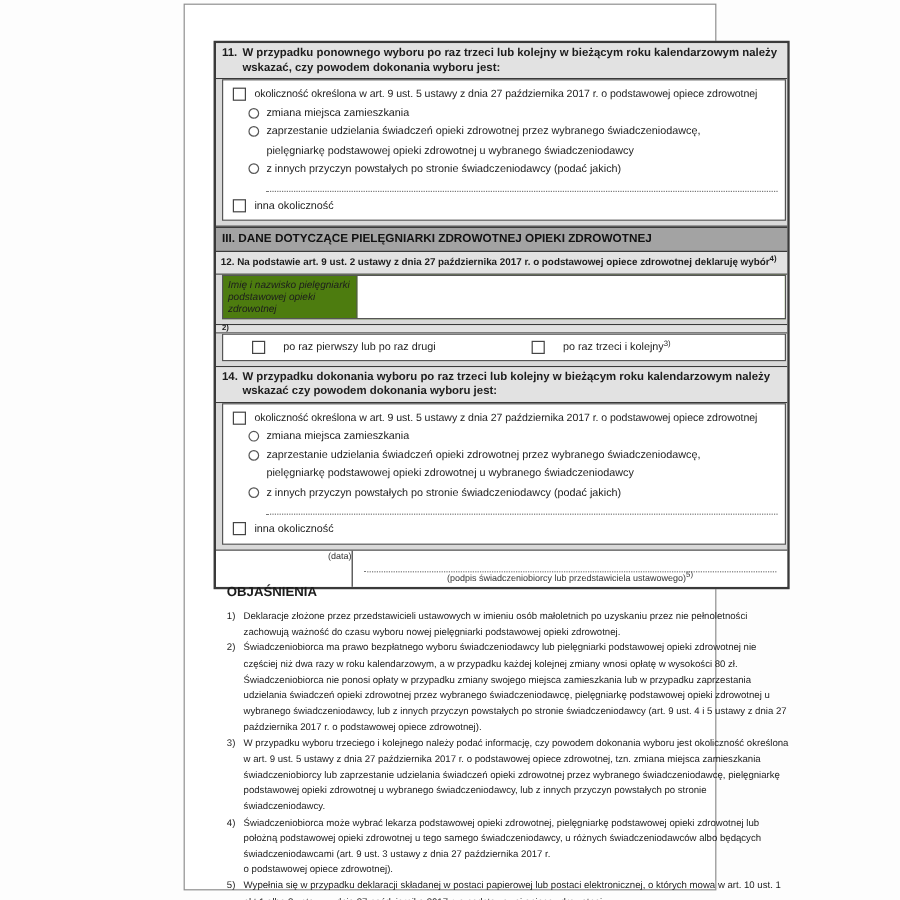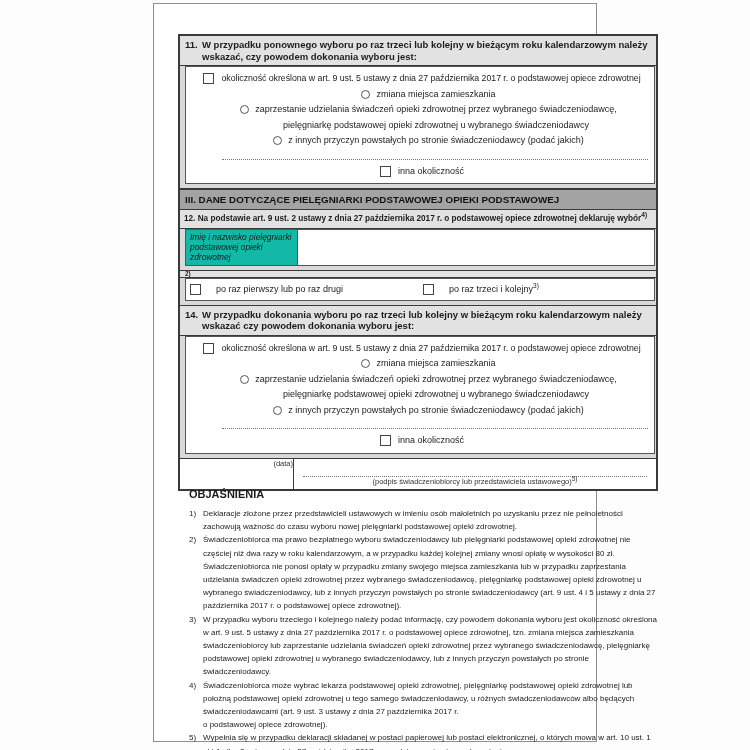--- a/index.html
+++ b/index.html
@@ -14,46 +14,46 @@
   .sec-header { background:#e2e2e2; border-bottom:1px solid #3a3a3a;
     font-weight:bold; font-size:9.5px; line-height:11.5px;
     padding:3px 6px 3px 5px; display:flex; }
   .sec-header .hnum { flex:0 0 17px; }
   .sec-header.small { font-size:8.2px; display:block; padding:3px 4px; }
 
   .sec-body { background:#d9d9d9; padding:0 1px 4px 5px;
     border-bottom:1px solid #3a3a3a; }
   .white-box { background:#fff; border:1px solid #555; padding:4px 4px 4px 8px; }
 
-  .opt { display:flex; align-items:center; font-size:9px; line-height:15.5px;justify-content:center; }
+  .opt { display:flex; align-items:center; font-size:9px; line-height:15.5px; }
   .opt-long { font-size:8.8px; letter-spacing:-0.05px; white-space:nowrap; }
   .cb { width:11px; height:11px; border:1px solid #444; background:#fff;
     flex:0 0 11px; margin-right:7px; }
   .rb { width:9px; height:9px; border:1px solid #555; border-radius:50%;
     background:#fff; flex:0 0 9px; margin-right:6px; }
   .indent { padding-left:13px; }
   .cont { padding-left:28px; }
   .dotline { border-bottom:1px dotted #777; height:8px;
     margin:3px 2px 4px 28px; }
 
   .bar3 { background:#a3a3a3; border-top:1px solid #3a3a3a;
     border-bottom:1px solid #3a3a3a; font-weight:bold; font-size:9.8px;
     padding:4px 6px 4px 5px; color:#111; }
 
   .row12-outer { background:#d9d9d9; padding:0 1px 4px 5px;
     border-bottom:1px solid #3a3a3a; }
-  .row12 { display:flex; background:#14b8a6; border:1px solid #555; min-height:34px; }
+  .row12 { display:flex; background:#4d7c0f; border:1px solid #555; min-height:34px; }
   .cell-label { width:112px; border-right:1px solid #555; font-style:italic;
     font-size:8.4px; line-height:10.4px; padding:2px 2px 2px 4px; }
   .cell-value { flex:1; background:#fff; }
 
   .body13 { display:flex; align-items:center; padding:5px 4px; }
   .grp { display:flex; align-items:center; font-size:9px; }
   .grp .cb { margin-right:15px; }
-  .g1 { }
+  .g1 { margin-left:20px; }
   .g2 { margin-left:80px; }
 
   .sig-row { display:flex; background:#fff; height:30px; }
   .sig-date { width:114px; border-right:1px solid #3a3a3a; display:flex;
     flex-direction:row; justify-content:flex-end; padding-bottom:2px; }
   .sig-main { flex:1; display:flex; flex-direction:column;
     justify-content:flex-end; padding-bottom:2px; }
   .sig-dotline { border-bottom:1px dotted #777; height:6px; margin:0 9px; }
   .sig-label { font-size:7.5px; text-align:center; line-height:10px; color:#333; }
 
@@ -97,21 +97,21 @@
           <span>z innych przyczyn powstałych po stronie świadczeniodawcy (podać jakich)</span>
         </div>
         <div class="dotline"></div>
         <div class="opt">
           <span class="cb"></span>
           <span>inna okoliczność</span>
         </div>
       </div>
     </div>
 
-    <div class="bar3">III. DANE DOTYCZĄCE PIELĘGNIARKI PODSTAWOWEJ OPIEKI PODSTAWOWEJ</div>
+    <div class="bar3">III. DANE DOTYCZĄCE PIELĘGNIARKI ZDROWOTNEJ OPIEKI ZDROWOTNEJ</div>
 
     <div class="sec-header small">
       <span>12. Na podstawie art. 9 ust. 2 ustawy z dnia 27 października 2017 r. o podstawowej opiece zdrowotnej deklaruję wybór</span><sup>4)</sup>
     </div>
     <div class="row12-outer">
       <div class="row12">
         <div class="cell-label">Imię i nazwisko pielęgniarki podstawowej opieki zdrowotnej</div>
         <div class="cell-value"></div>
       </div>
     </div>

